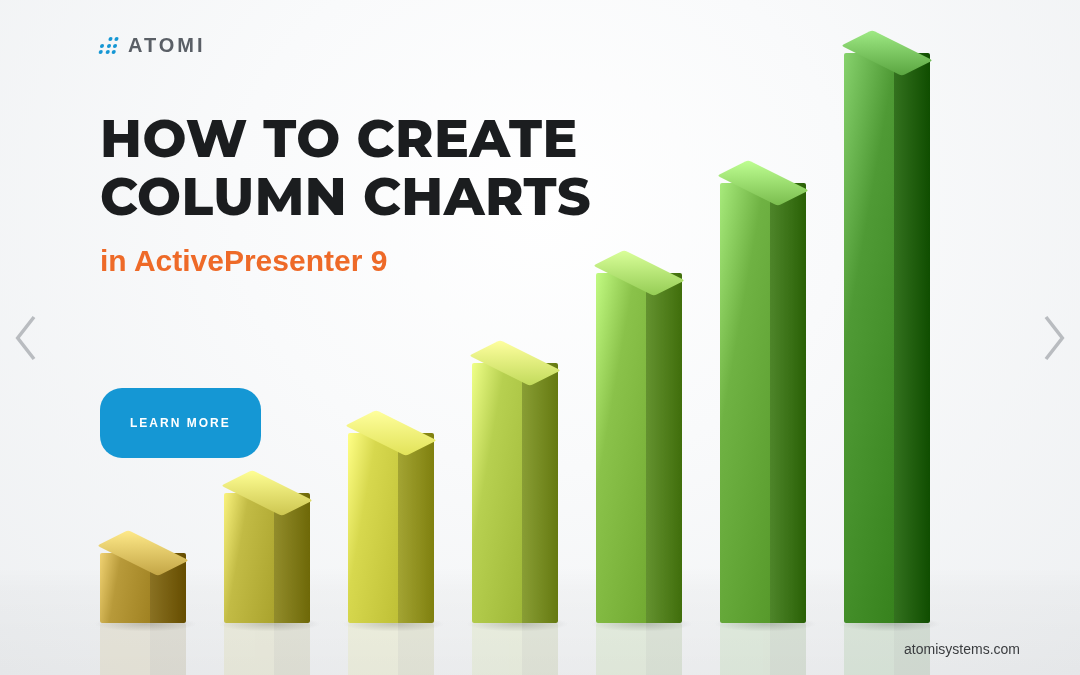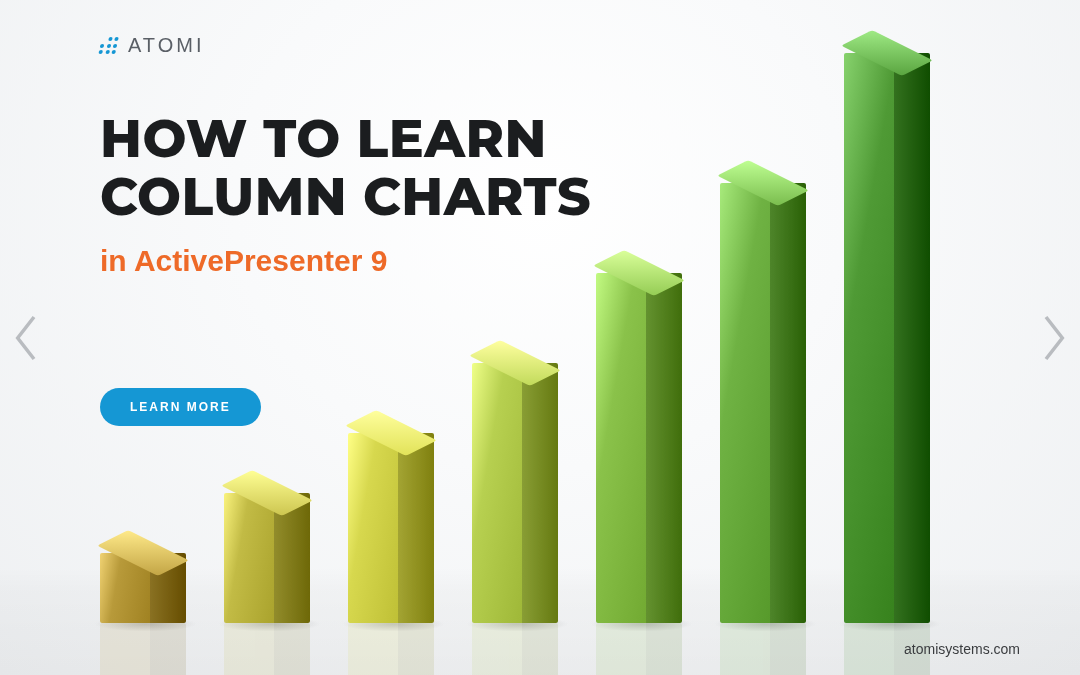--- a/index.html
+++ b/index.html
@@ -21,21 +21,21 @@
   .logo-dots {
     width: 18px; height: 18px;
     display: grid;
     grid-template-columns: repeat(3,1fr);
     grid-template-rows: repeat(3,1fr);
     gap: 2px;
     transform: skewX(-12deg);
   }
   .logo-dots span { width: 4px; height: 4px; border-radius: 50%; background:#1597d4; }
   .logo-dots span:nth-child(1){opacity:0}
-  .logo-text { font-size: 20px; font-weight: 400; letter-spacing: 3px; color:#5a5f66; }
+  .logo-text { font-size: 20px; font-weight: 700; letter-spacing: 3px; color:#5a5f66; }
   .headline {
     position: absolute;
     top: 110px;
     left: 100px;
     width: 560px;
   }
   .headline h1 {
     font-size: 52px;
     font-weight: 800;
     line-height: 1.12;
@@ -50,21 +50,21 @@
     color: #ee6a28;
   }
   .cta {
     position: absolute;
     top: 388px;
     left: 100px;
     background: #1597d4;
     color: #fff;
     border: none;
     border-radius: 22px;
-    padding: 12px 30px;
+    padding: 28px 30px;
     font-size: 12px;
     font-weight: 700;
     letter-spacing: 2px;
     cursor: pointer;
   }
   .nav {
     position: absolute;
     top: 50%;
     transform: translateY(-50%);
     width: 30px; height: 52px;
@@ -147,21 +147,21 @@
         <span></span>
       <span></span>
         <span></span>
         <span></span>
     </div>
     <div class="logo-text">ATOMI</div>
   </div>
 
   <div class="headline">
     <h1>
-      <span>HOW TO LEARN</span><br>
+      <span>HOW TO CREATE</span><br>
       <span>COLUMN CHARTS</span>
     </h1>
     <div class="subtitle">in ActivePresenter 9</div>
   </div>
 
   <button class="cta">LEARN MORE</button>
 
   <div class="nav nav-prev">
     <svg viewBox="0 0 24 40">
         <polyline points="18,2 4,20 18,38"></polyline>

